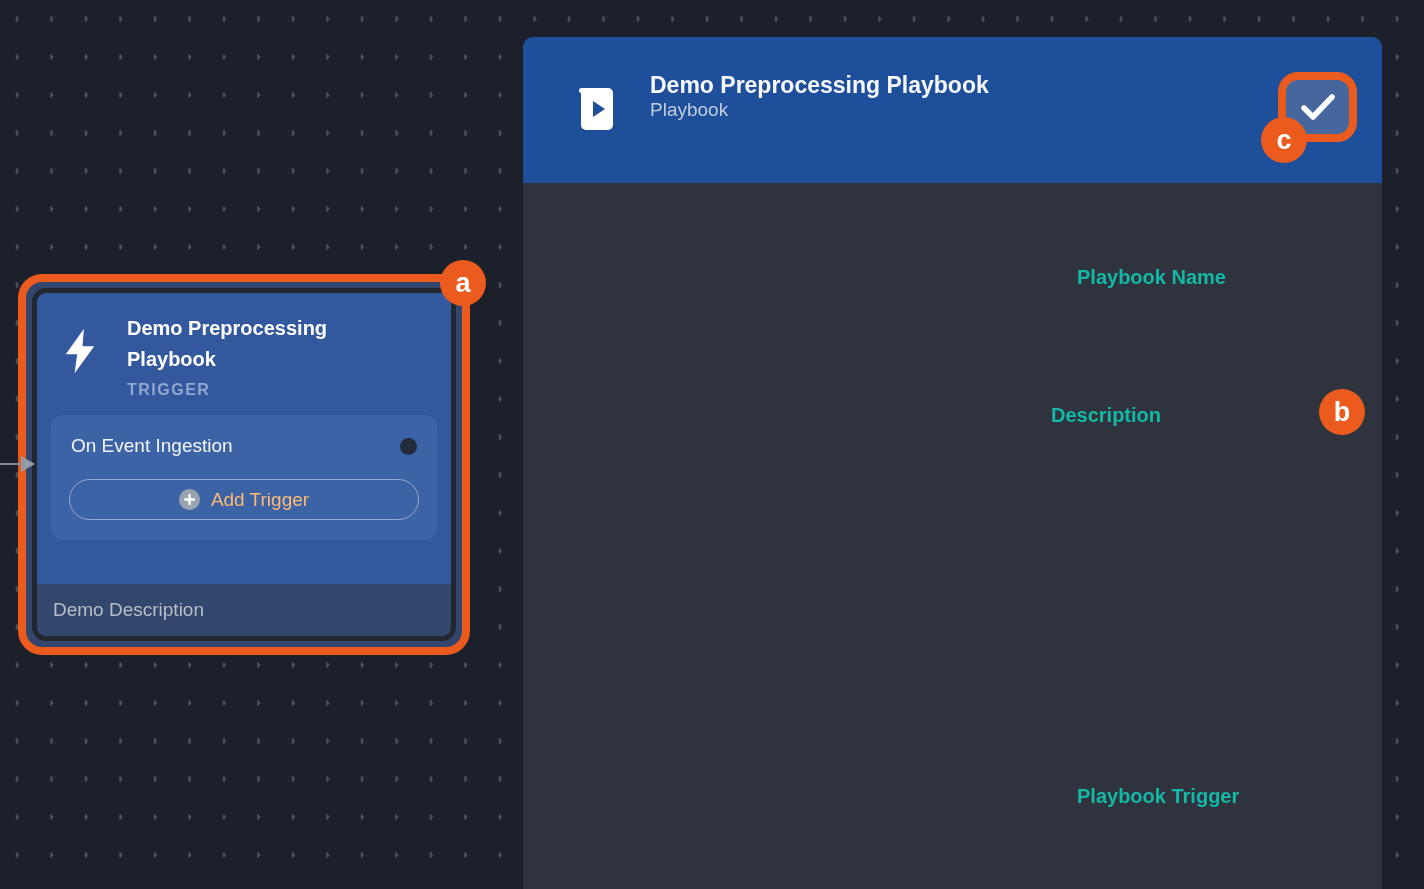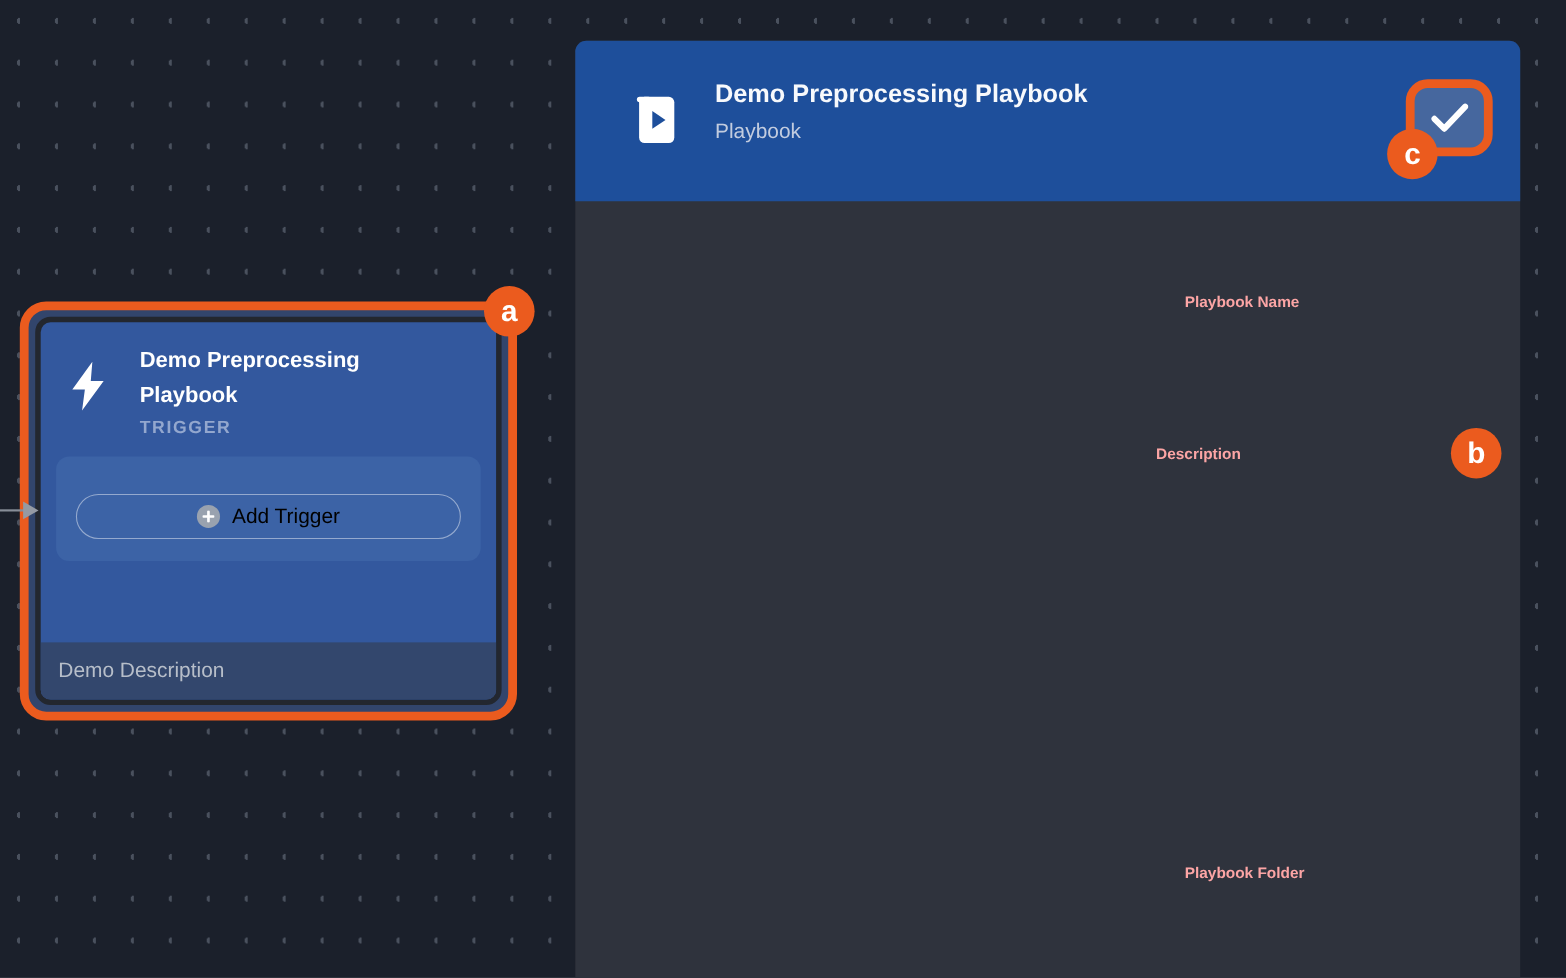--- a/index.html
+++ b/index.html
@@ -56,21 +56,21 @@
   .trigger-row {
     display: flex; align-items: center; justify-content: space-between;
     padding: 8px 2px 0 2px; cursor: pointer;
   }
   .trigger-row-label { color: #F3F5F9; font-size: 19px; }
   .status-dot { width: 17px; height: 17px; border-radius: 50%; background: #232B3C; }
   .add-trigger {
     margin-top: 22px; width: 100%; height: 41px;
     display: flex; align-items: center; justify-content: center; gap: 11px;
     background: transparent; border: 1.5px solid rgba(255,255,255,0.45);
-    border-radius: 21px; color: #000000; font-size: 19px;
+    border-radius: 21px; color: #fdba74; font-size: 19px;
     font-family: inherit; cursor: pointer;
   }
   .plus-badge {
     width: 21px; height: 21px; border-radius: 50%;
     background: #99A2AF; display: flex; align-items: center; justify-content: center;
   }
   .node-footer {
     height: 52px; background: #33476D;
     display: flex; align-items: center;
     padding: 0 16px; color: #B7BEC9; font-size: 19px;
@@ -82,30 +82,30 @@
     width: 859px; height: 852px;
     background: #2F333D; border-radius: 10px 10px 0 0; z-index: 2;
   }
   .panel-header {
     position: absolute; left: 0; top: 0; width: 100%; height: 146px;
     background: #1E4F9B; border-radius: 10px 10px 0 0;
   }
   .pb-icon { position: absolute; left: 55px; top: 48px; width: 38px; height: 48px; }
   .panel-titles { position: absolute; left: 127px; top: 35px; }
   .panel-title { color: #F7F9FC; font-size: 23px; font-weight: 700; }
-  .panel-subtitle { margin-top: 10px; color: #C2CCDF; font-size: 19px; }
+  .panel-subtitle { color: #C2CCDF; font-size: 19px; }
   .check-btn {
     position: absolute; right: 25px; top: 35px;
     width: 79px; height: 70px;
     background: #46679E; border: 8px solid #EB5B1E; border-radius: 20px;
     display: flex; align-items: center; justify-content: center;
     cursor: pointer; padding: 0;
   }
 
-  .field-label { position: absolute; color: #fca5a5; font-size: 14px; font-weight: 700; }
+  .field-label { position: absolute; color: #14b8a6; font-size: 20px; font-weight: 700; }
   .lbl-name   { left: 554px; top: 229px; }
   .lbl-desc   { left: 528px; top: 367px; }
   .lbl-folder { left: 554px; top: 748px; }
 
   .name-input {
     position: absolute; left: 553px; top: 273px;
     width: 797px; height: 61px;
     background: #171A23; border: 1px solid #20242E; border-radius: 8px;
     color: #CDD2DA; font-size: 20px; font-family: inherit;
     padding: 0 17px; outline: none;
@@ -164,20 +164,24 @@
         <div class="node-head">
           <svg class="bolt" viewBox="0 0 24 30">
             <path d="M14.5 1 L3 17 h7.2 L8.6 29 L21 12 h-7.4 Z" fill="#FFFFFF"></path>
           </svg>
           <div class="node-titles">
             <div class="node-title">Demo Preprocessing Playbook</div>
             <div class="node-type">TRIGGER</div>
           </div>
         </div>
         <div class="subpanel">
+          <div class="trigger-row">
+            <span class="trigger-row-label">On Event Ingestion</span>
+            <span class="status-dot"></span>
+          </div>
           <button class="add-trigger">
             <span class="plus-badge">
               <svg width="11" height="11" viewBox="0 0 11 11">
                 <path d="M5.5 1 V10 M1 5.5 H10" stroke="#FFFFFF" stroke-width="2.4" stroke-linecap="round"></path>
               </svg>
             </span>
             <span>Add Trigger</span>
           </button>
         </div>
       </div>
@@ -200,21 +204,21 @@
       </div>
       <button class="check-btn">
         <svg width="34" height="28" viewBox="0 0 34 28">
           <path d="M3 15 L12 24 L31 4" stroke="#FFFFFF" stroke-width="5.5" fill="none" stroke-linecap="round" stroke-linejoin="round"></path>
         </svg>
       </button>
     </div>
 
     <div class="field-label lbl-name">Playbook Name</div>
     <div class="field-label lbl-desc">Description</div>
-    <div class="field-label lbl-folder">Playbook Folder</div>
+    <div class="field-label lbl-folder">Playbook Trigger</div>
   </aside>
 
   <input class="name-input" type="text" value="Demo Preprocessing Playbook" style="">
 
   <div class="desc-wrap">
     <textarea class="desc-input" style="">Demo Description</textarea>
   </div>
 
   <div class="folder-select">
     <span class="folder-value">Demo Category</span>

